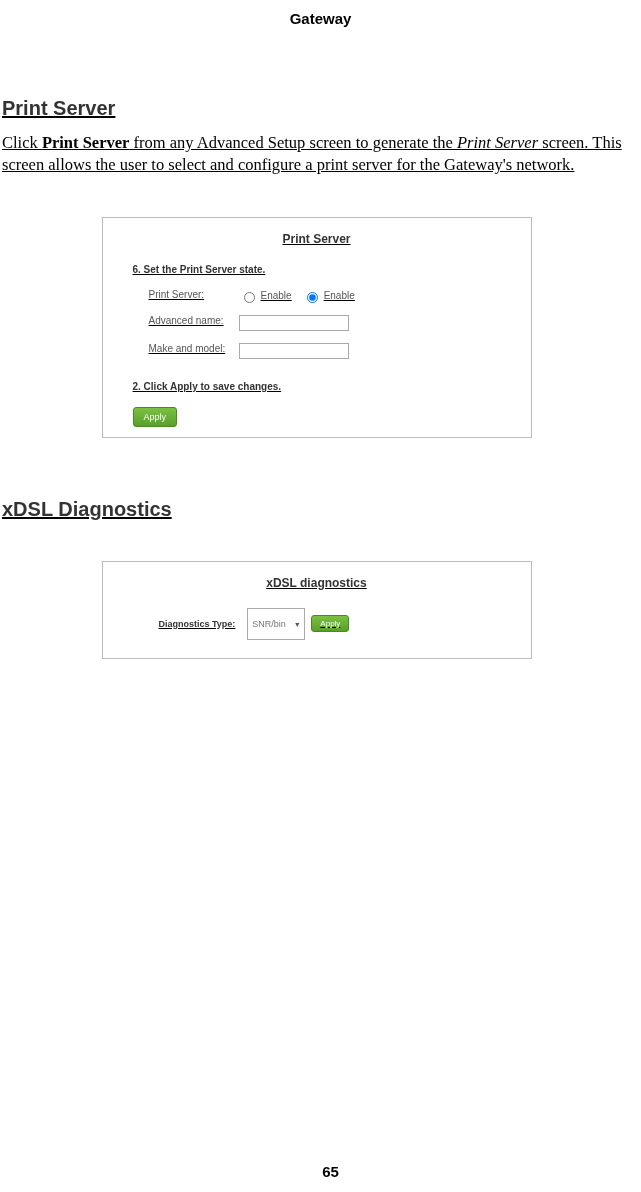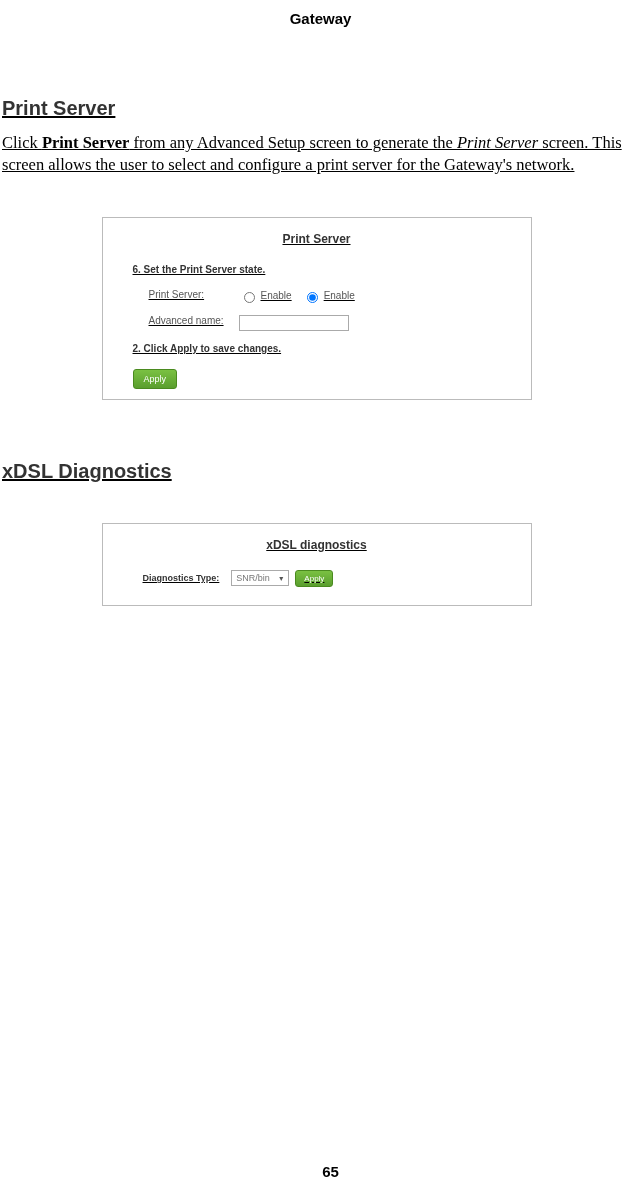--- a/index.html
+++ b/index.html
@@ -139,29 +139,29 @@
     }
     .shot2-inner {
       padding: 14px 30px 18px 30px;
     }
     .diag-row {
       display: flex;
       align-items: center;
       font-size: 9px;
       color: #333;
       margin-top: 14px;
-      margin-left: 10px;
+      margin-left: 26px;
     }
     .diag-label {
       font-weight: bold;
       margin-right: 12px;
     }
     .diag-select {
       font-size: 9px;
-      height: 16px;
+      height: 32px;
       border: 1px solid #aaa;
       background: #fff;
       padding: 0 18px 0 4px;
       color: #777;
       appearance: none;
       position: relative;
     }
     .select-wrap {
       position: relative;
       display: inline-block;
@@ -218,20 +218,24 @@
               <span>Enable</span>
             </label>
           </span>
         </div>
         
         <div class="form-row">
           <span class="form-label">Advanced name:</span>
           <input type="text" class="text-input" style="">
         </div>
         
+        <div class="form-row" style="margin-bottom:22px;">
+          <span class="form-label">Make and model:</span>
+          <input type="text" class="text-input" style="">
+        </div>
         
         <div class="step">2. Click Apply to save changes.</div>
         <span class="apply-btn">Apply</span>
       </div>
     </div>
 
     <div class="section-heading second">xDSL Diagnostics</div>
 
     <div class="screenshot shot2">
       <div class="shot2-inner">

